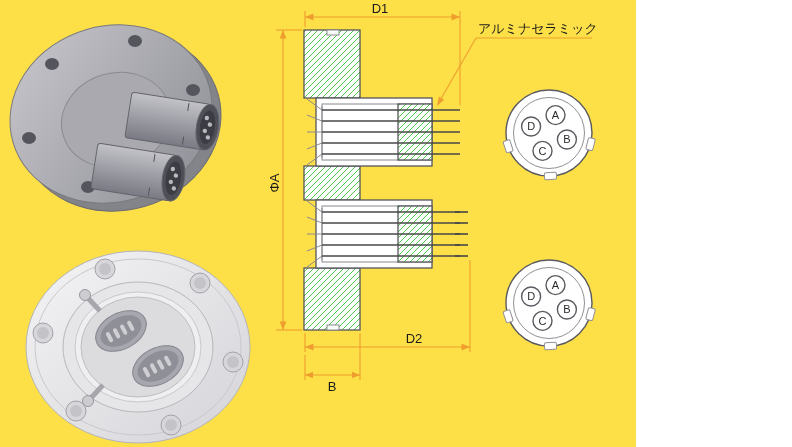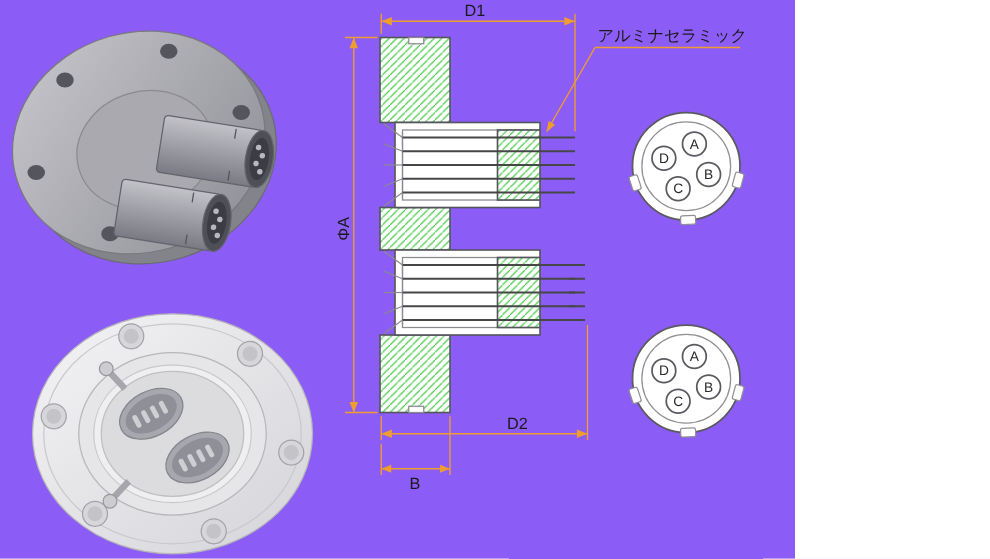--- a/index.html
+++ b/index.html
@@ -1,16 +1,16 @@
 <!DOCTYPE html>
 <html><head>
 <meta charset="utf-8">
 <style>
   html,body { margin:0; padding:0; background:#ffffff; }
-  .canvas { position:relative; width:636px; height:447px; background:#8b5cf6; overflow:hidden;
+  .canvas { position:relative; width:636px; height:447px; background:#fde047; overflow:hidden;
             font-family:"Liberation Sans","DejaVu Sans",sans-serif; }
   svg text { font-family:"Liberation Sans","DejaVu Sans",sans-serif; }
   .ln   { stroke:#55555c; stroke-width:1.3; }
   .ln2  { stroke:#8a8a90; stroke-width:1; }
   .lnc  { stroke:#5a5a60; stroke-width:1.4; }
   .lnc2 { stroke:#909096; stroke-width:1; }
   .pin  { stroke:#474747; stroke-width:1.6; }
   .dim  { stroke:#ef9d2f; stroke-width:1.1; fill:none; }
   .dim-fill { fill:#ef9d2f; stroke:none; }
   .dim-text { font-size:13px; fill:#1a1a1a; }

